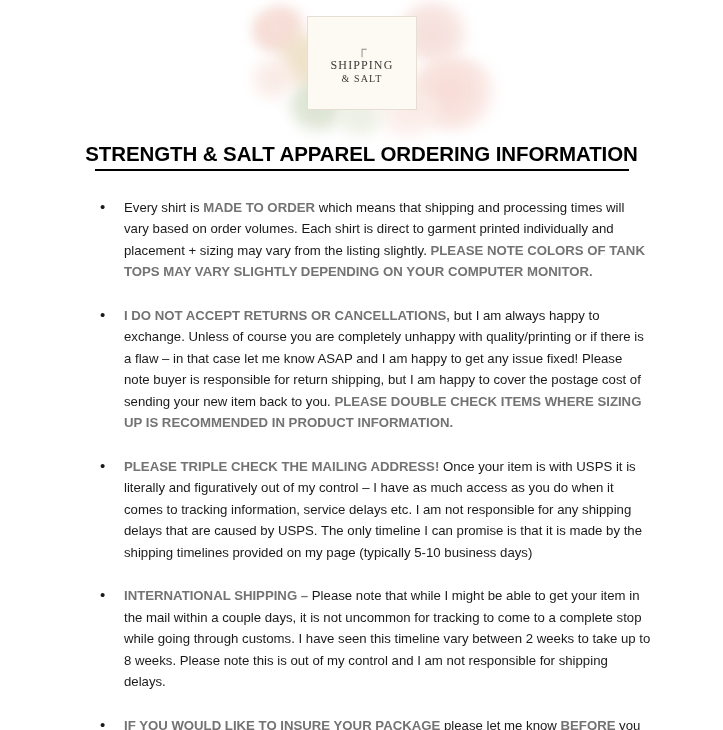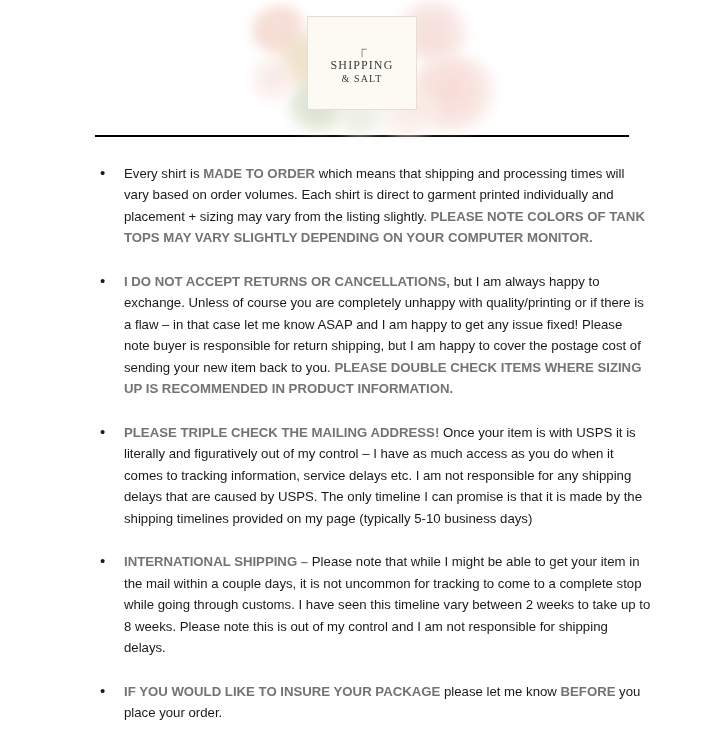--- a/index.html
+++ b/index.html
@@ -189,20 +189,21 @@
 
     <div class="logo-card">
       <div class="logo-inner">
         <span class="logo-mark">┌</span>
         <span class="logo-line1">SHIPPING</span>
         <span class="logo-line2">&amp; SALT</span>
       </div>
     </div>
   </div>
 
+  <h1 class="doc-title">STRENGTH &amp; SALT APPAREL ORDERING INFORMATION</h1>
   <div class="title-rule"></div>
 
   <div class="content">
     <ul class="bullets" id="policy-list">
         <li id="bullet-made-to-order"><span>Every shirt is </span><span class="hl">MADE TO ORDER</span><span> which means that shipping and processing times will vary based on order volumes. Each shirt is direct to garment printed individually and placement + sizing may vary from the listing slightly. </span><span class="hl">PLEASE NOTE COLORS OF TANK TOPS MAY VARY SLIGHTLY DEPENDING ON YOUR COMPUTER MONITOR.</span></li>
         <li id="bullet-returns-cancellations"><span class="hl">I DO NOT ACCEPT RETURNS OR CANCELLATIONS,</span><span> but I am always happy to exchange. Unless of course you are completely unhappy with quality/printing or if there is a flaw – in that case let me know ASAP and I am happy to get any issue fixed! Please note buyer is responsible for return shipping, but I am happy to cover the postage cost of sending your new item back to you. </span><span class="hl">PLEASE DOUBLE CHECK ITEMS WHERE SIZING UP IS RECOMMENDED IN PRODUCT INFORMATION.</span></li>
         <li id="bullet-mailing-address"><span class="hl">PLEASE TRIPLE CHECK THE MAILING ADDRESS!</span><span> Once your item is with USPS it is literally and figuratively out of my control – I have as much access as you do when it comes to tracking information, service delays etc. I am not responsible for any shipping delays that are caused by USPS. The only timeline I can promise is that it is made by the shipping timelines provided on my page (typically 5-10 business days)</span></li>
         <li id="bullet-international-shipping"><span class="hl">INTERNATIONAL SHIPPING –</span><span> Please note that while I might be able to get your item in the mail within a couple days, it is not uncommon for tracking to come to a complete stop while going through customs. I have seen this timeline vary between 2 weeks to take up to 8 weeks. Please note this is out of my control and I am not responsible for shipping delays.</span></li>
         <li id="bullet-insure-package"><span class="hl">IF YOU WOULD LIKE TO INSURE YOUR PACKAGE</span><span> please let me know </span><span class="hl">BEFORE</span><span> you place your order.</span></li>
       </ul>

